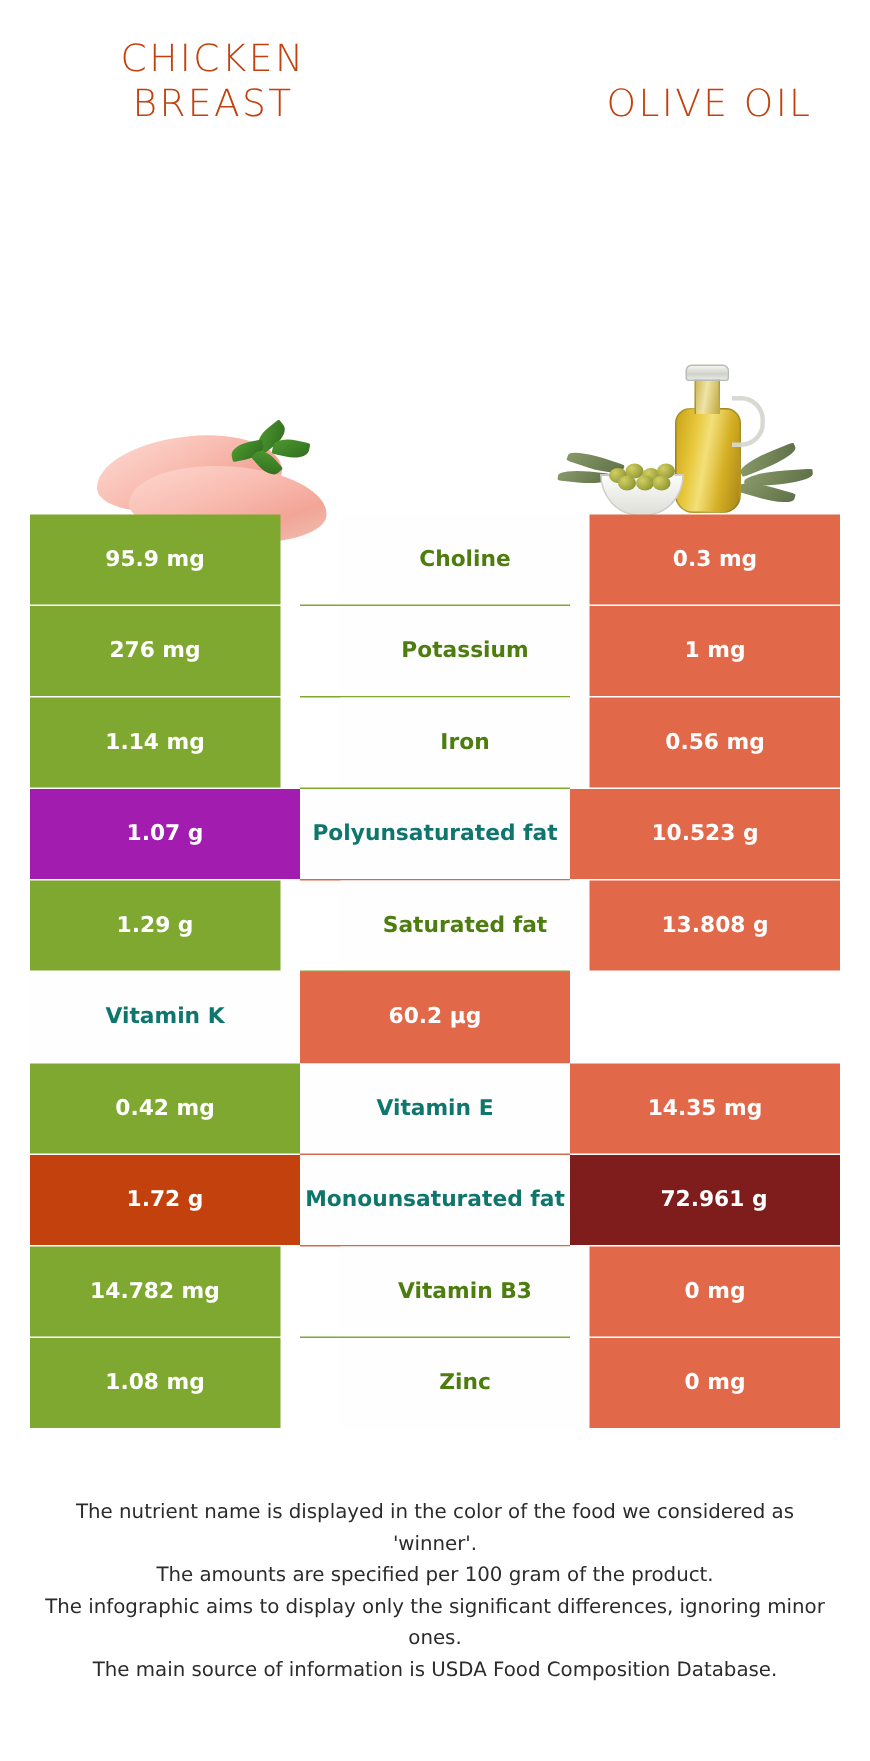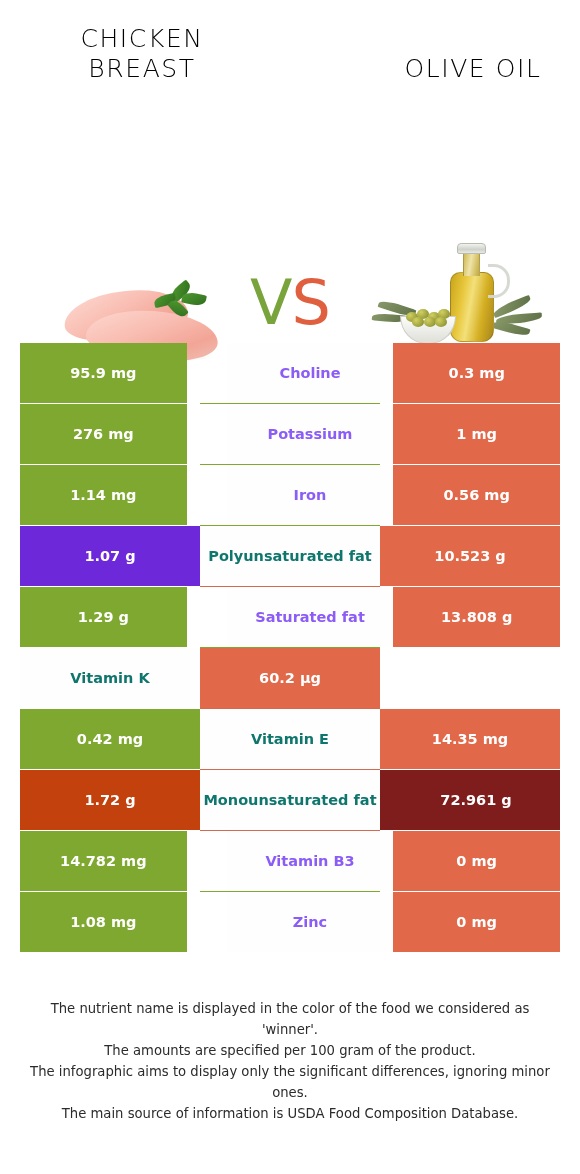--- a/index.html
+++ b/index.html
@@ -14,21 +14,21 @@
   }
 
   
   .header {
     position: relative;
     height: 104px;
     width: 580px;
   }
   .title {
     position: absolute;
-    color: #000000;
+    color: #c2410c;
     font-weight: 300;
     font-size: 25px;
     letter-spacing: 1.6px;
     line-height: 30px;
     text-transform: uppercase;
     font-family: "DejaVu Sans", sans-serif;
     white-space: pre-line;
     padding-left: 36px;
   }
   .title-left  { left: 0; width: 248px; top: 24px; text-align: center; }
@@ -157,21 +157,21 @@
     align-items: center;
     justify-content: center;
     font-size: 14.5px;
     font-weight: 600;
     font-family: "DejaVu Sans", sans-serif;
   }
   .cell-left  { width: 180px; color: #ffffff; }
   .cell-mid   { width: 180px; background: #fefefe; }
   .cell-right { width: 180px; color: #ffffff; }
 
-  .row[data-winner="left"]  .cell-mid { color: #8b5cf6; margin-left: 40px; }
+  .row[data-winner="left"]  .cell-mid { color: #4d7c0f; margin-left: 40px; }
   .row[data-winner="right"] .cell-mid { color: #0f766e; }
 
   
   .row::after {
     content: "";
     position: absolute;
     left: 180px;
     width: 180px;
     bottom: -1px;
     height: 1px;
@@ -210,23 +210,20 @@
     <div class="breast b1"></div>
     <div class="breast b2"></div>
     <div class="basil">
       <div class="leaf l1"></div>
       <div class="leaf l2"></div>
       <div class="leaf l3"></div>
       <div class="leaf l4"></div>
     </div>
   </div>
 
-  <div class="vs">
-    <span class="v">V</span><span class="s">S</span>
-  </div>
 
   <div class="oliveoil">
     <div class="oil-shadow"></div>
     <div class="branch r1"></div>
     <div class="branch r2"></div>
     <div class="branch r3"></div>
     <div class="branch l1"></div>
     <div class="branch l2"></div>
     <div class="bottle-body"></div>
     <div class="bottle-neck"></div>
@@ -256,21 +253,21 @@
       <div class="cell cell-left" style="background: rgb(127, 168, 48);">276 mg</div>
       <div class="cell cell-mid">Potassium</div>
       <div class="cell cell-right" style="background: rgb(225, 105, 74);">1 mg</div>
     </div>
     <div class="row" data-winner="left">
       <div class="cell cell-left" style="background: rgb(127, 168, 48);">1.14 mg</div>
       <div class="cell cell-mid">Iron</div>
       <div class="cell cell-right" style="background: rgb(225, 105, 74);">0.56 mg</div>
     </div>
     <div class="row" data-winner="right">
-      <div class="cell cell-left" style="background: #6d28d9;">1.07 g</div>
+      <div class="cell cell-left" style="background: #a21caf;">1.07 g</div>
       <div class="cell cell-mid">Polyunsaturated fat</div>
       <div class="cell cell-right" style="background: rgb(225, 105, 74);">10.523 g</div>
     </div>
     <div class="row" data-winner="left">
       <div class="cell cell-left" style="background: rgb(127, 168, 48);">1.29 g</div>
       <div class="cell cell-mid">Saturated fat</div>
       <div class="cell cell-right" style="background: rgb(225, 105, 74);">13.808 g</div>
     </div>
     <div class="row" data-winner="right">
       <div class="cell cell-mid">Vitamin K</div>

